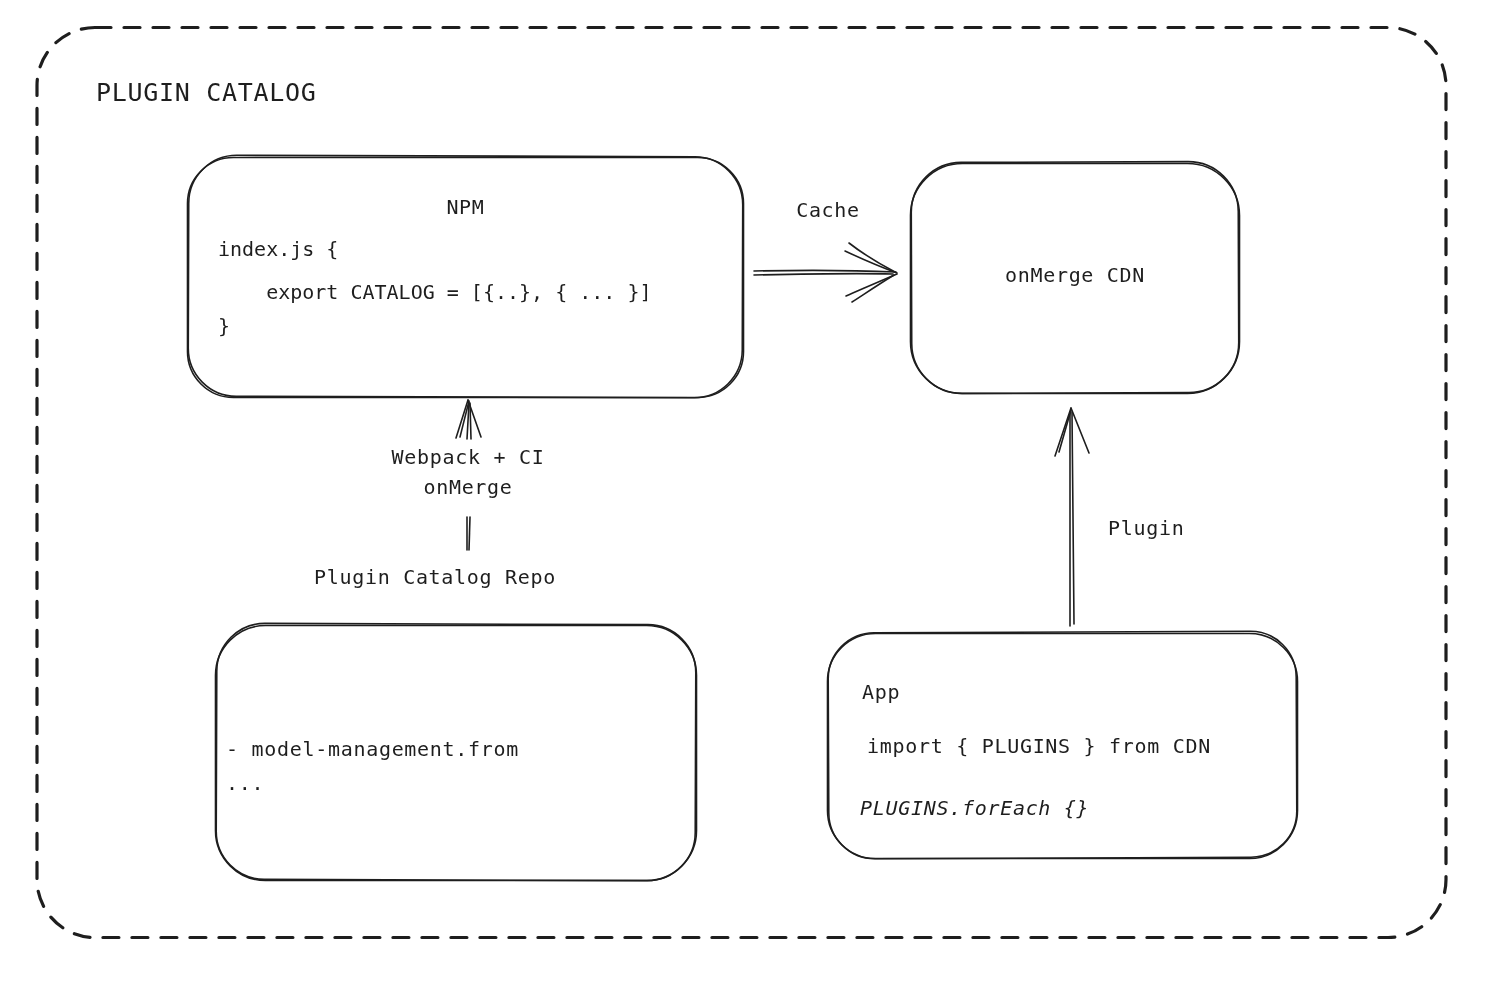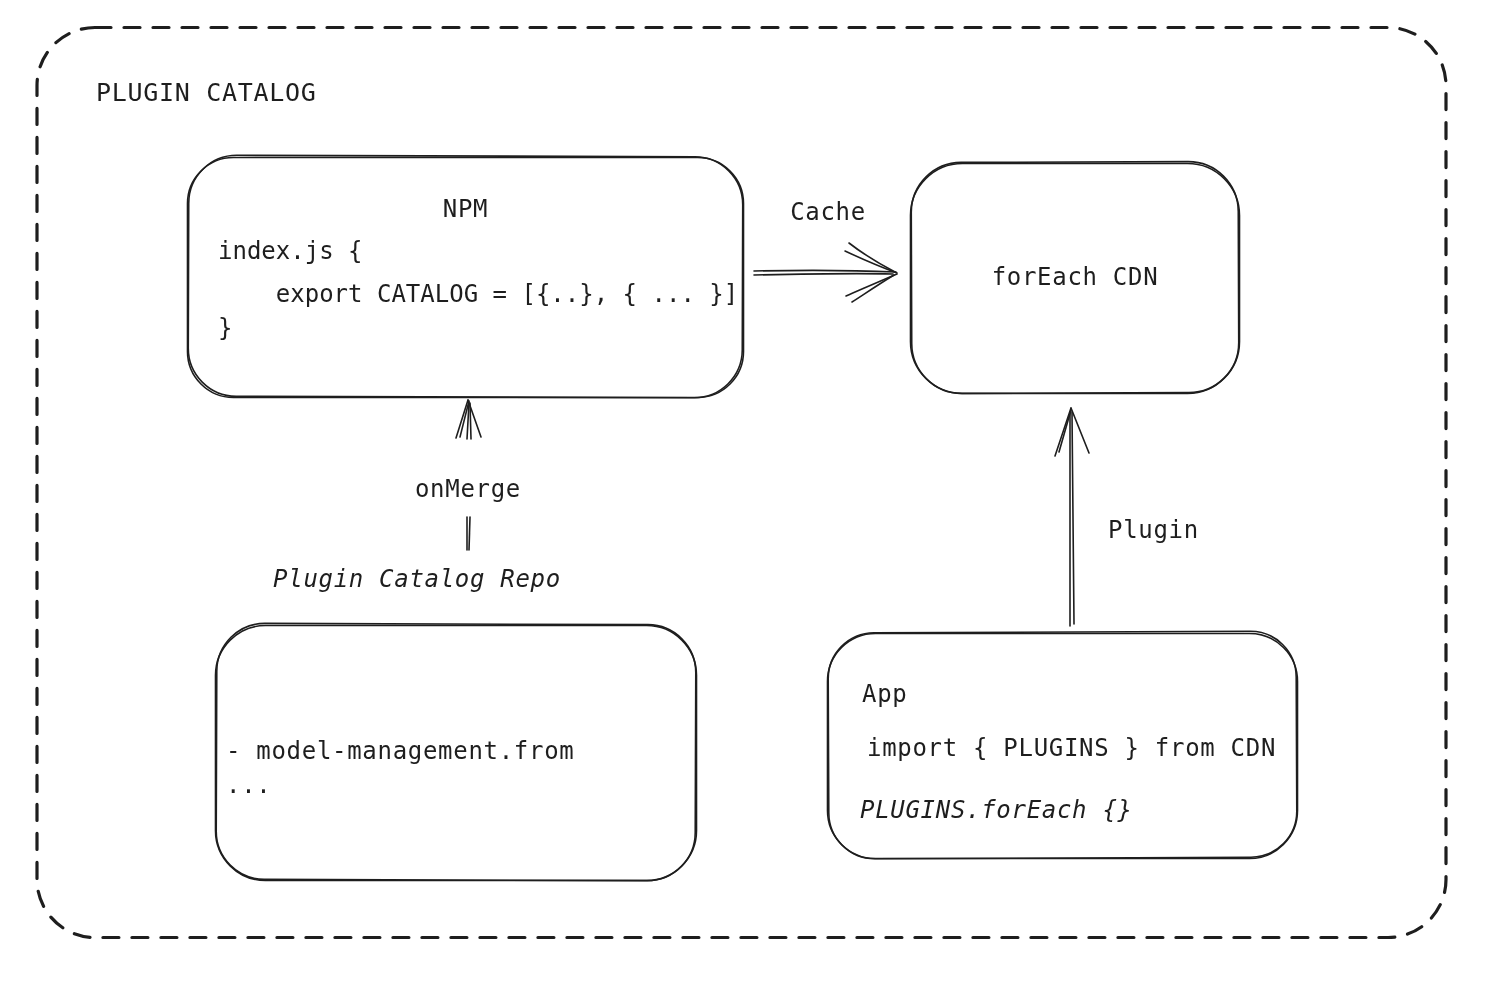--- a/index.html
+++ b/index.html
@@ -8,21 +8,21 @@
     width: 1506px; height: 1002px;
     font-family: "DejaVu Sans Mono", "Liberation Mono", monospace;
     overflow: hidden;
   }
   .canvas { position: relative; width: 1506px; height: 1002px; background: var(--background, #ffffff); }
   svg.layer { position: absolute; left: 0; top: 0; color: var(--ink, #1e1e1e); }
   svg.layer path, svg.layer rect { vector-effect: non-scaling-stroke; }
   .t {
     position: absolute;
     color: var(--ink, #1e1e1e);
-    font-size: 24px;
+    font-size: 20px;
     line-height: 1.15;
     letter-spacing: 0.7px;
     white-space: pre;
   }
   .center { text-align: center; }
   .tight { letter-spacing: 0px; }
   .fs25 { font-size: 25px; }
 </style>
 </head>
 <body>
@@ -83,25 +83,26 @@
 
   <div class="t fs25" style="left:96px; top:79px;">PLUGIN CATALOG</div>
 
   <div class="t center" style="left:187px; top:196px; width:557px;">NPM</div>
   <div class="t tight" style="left:218px; top:238px;text-align:center;">index.js {</div>
   <div class="t tight" style="left:218px; top:281px;">    export CATALOG = [{..}, { ... }]</div>
   <div class="t tight" style="left:218px; top:315px;">}</div>
 
   <div class="t center" style="left:758px; top:199px; width:140px;">Cache</div>
 
-  <div class="t center" style="left:910px; top:264px; width:330px;">forEach CDN</div>
+  <div class="t center" style="left:910px; top:264px; width:330px;">onMerge CDN</div>
 
+  <div class="t center" style="left:338px; top:446px; width:260px;">Webpack + CI</div>
   <div class="t center" style="left:338px; top:476px; width:260px;">onMerge</div>
 
-  <div class="t center" style="left:267px; top:566px; width:300px;font-style:italic;">Plugin Catalog Repo</div>
+  <div class="t center" style="left:285px; top:566px; width:300px;">Plugin Catalog Repo</div>
   <div class="t" style="left:226px; top:738px;">- model-management.from</div>
   <div class="t" style="left:226px; top:772px;">...</div>
 
   <div class="t" style="left:862px; top:681px;">App</div>
   <div class="t" style="left:867px; top:735px;">import { PLUGINS } from CDN</div>
   <div class="t" style="left:860px; top:797px;font-style:italic;">PLUGINS.forEach {}</div>
 
   <div class="t" style="left:1108px; top:517px;">Plugin</div>
 
 </div>

